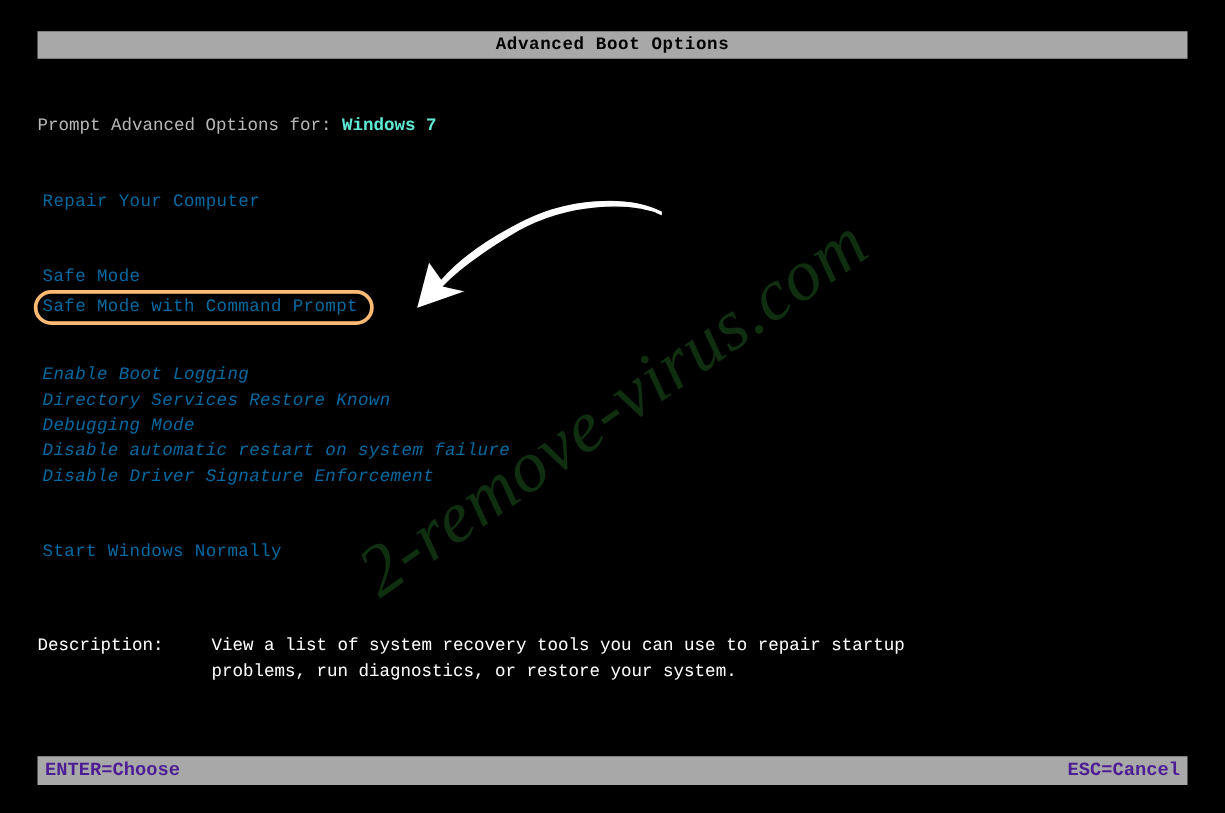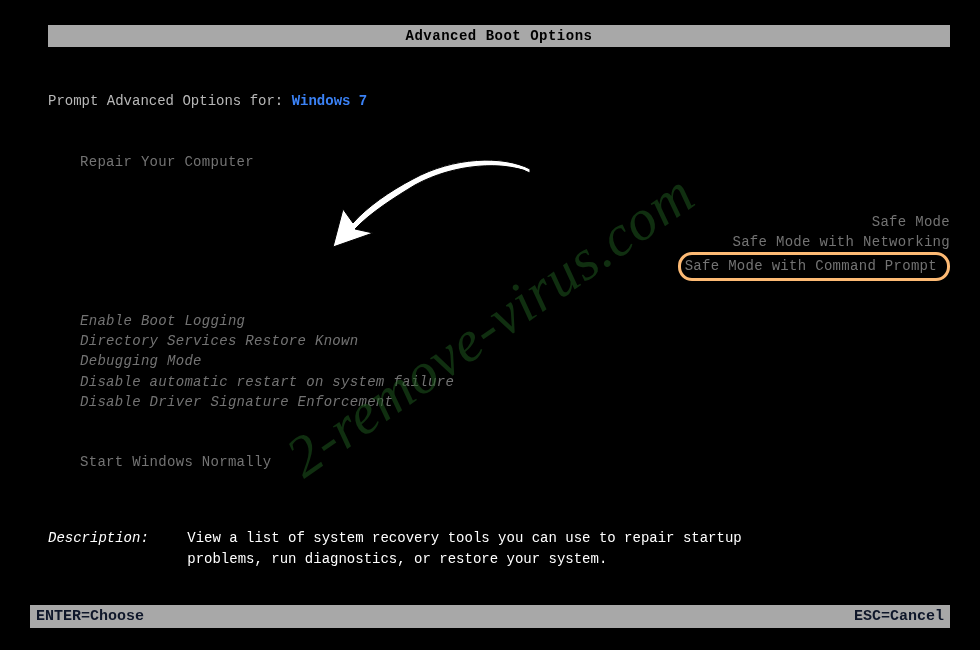--- a/index.html
+++ b/index.html
@@ -11,54 +11,53 @@
       background: #000;
       color: #b8b8b8;
       font-family: "Consolas", "Courier New", monospace;
       font-size: 14px;
       width: 980px;
       height: 650px;
       position: relative;
       overflow: hidden;
     }
     .container {
-      padding: 25px 30px 0 48px;
+      padding: 25px 30px 0 30px;
       height: 100%;
       position: relative;
       border-radius: 19px;
     }
     .title-bar {
       background: #a8a8a8;
       color: #000;
       text-align: center;
       font-weight: bold;
       padding: 3px 0;
       font-size: 14px;
       letter-spacing: 0.5px;
     }
     .instruction-block {
       margin-top: 45px;
       line-height: 1.4;
     }
     .os-name {
-      color: #3b82f6;
+      color: #5eead4;
       font-weight: bold;
     }
     .options-block {
       margin-top: 40px;
-      margin-left: 32px;
-      color: #737373;
+      margin-left: 4px;
+      color: #0369a1;
       line-height: 1.45;
     }
     .repair {
       margin-bottom: 40px;
     }
     .group1 {
       margin-bottom: 30px;
-      text-align: right;
     }
     .group2 {
       margin-bottom: 40px;
       font-style: italic;
     }
     .option {
       display: block;
       letter-spacing: 0.3px;
     }
     .highlighted {
@@ -69,35 +68,34 @@
       margin-left: -7px;
     }
     .description-block {
       margin-top: 55px;
       color: #fff;
       line-height: 1.5;
     }
     .desc-label {
       display: inline-block;
       vertical-align: top;
-      font-style: italic;
     }
     .desc-text {
       display: inline-block;
       margin-left: 30px;
       vertical-align: top;
       max-width: 600px;
     }
     .footer-bar {
       position: absolute;
       bottom: 22px;
       left: 30px;
       right: 30px;
       background: #a8a8a8;
-      color: #0f172a;
+      color: #4c1d95;
       font-weight: bold;
       padding: 3px 6px;
       font-size: 15px;
       display: flex;
       justify-content: space-between;
     }
     .arrow-overlay {
       position: absolute;
       top: 155px;
       left: 325px;
@@ -132,21 +130,20 @@
     <span class="os-name">Windows 7</span><br>
   </div>
 
   <div class="options-block">
     <div class="repair">
       <span class="option">Repair Your Computer</span>
     </div>
 
     <div class="group1">
       <span class="option">Safe Mode</span>
-      <span class="option">Safe Mode with Networking</span>
       <span class="highlighted option">Safe Mode with Command Prompt</span>
     </div>
 
     <div class="group2">
       <span class="option">Enable Boot Logging</span>
       <span class="option">Directory Services Restore Known</span>
       <span class="option">Debugging Mode</span>
       <span class="option">Disable automatic restart on system failure</span>
       <span class="option">Disable Driver Signature Enforcement</span>
     </div>

